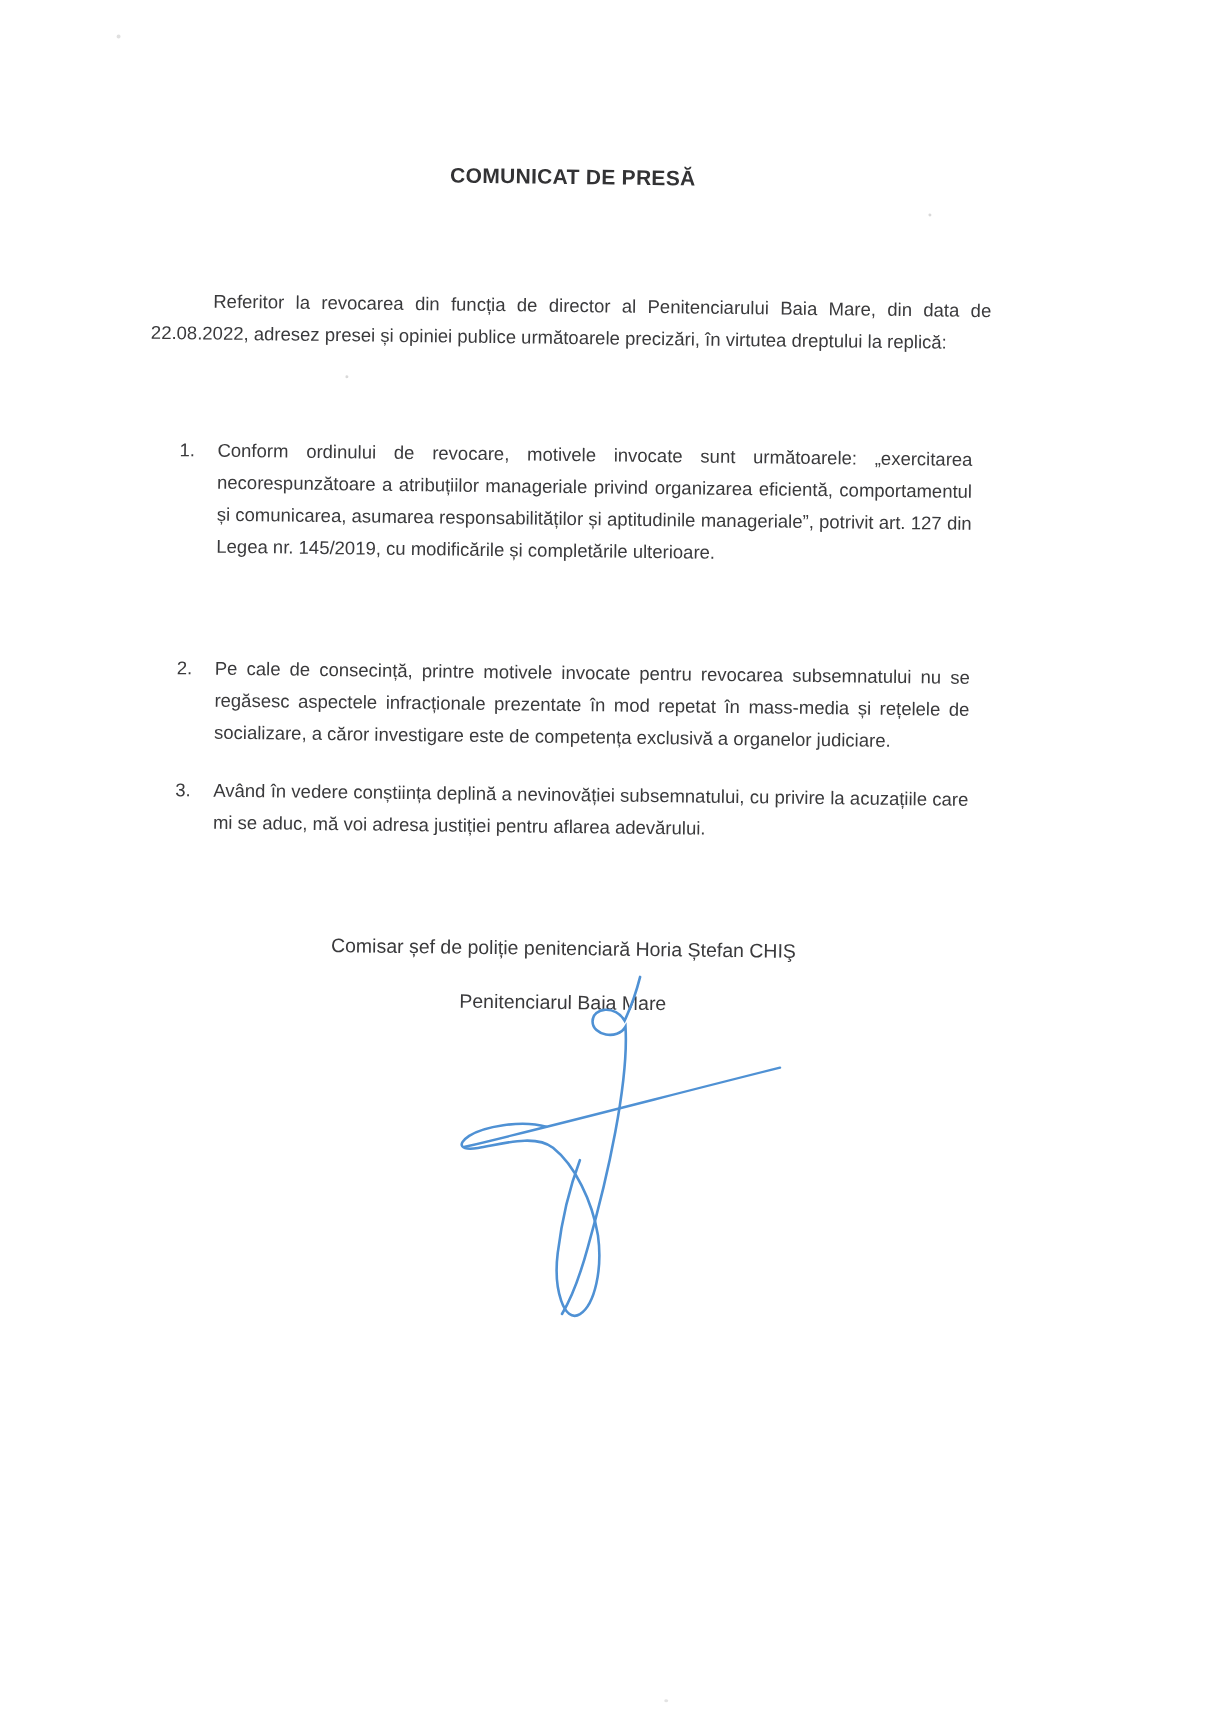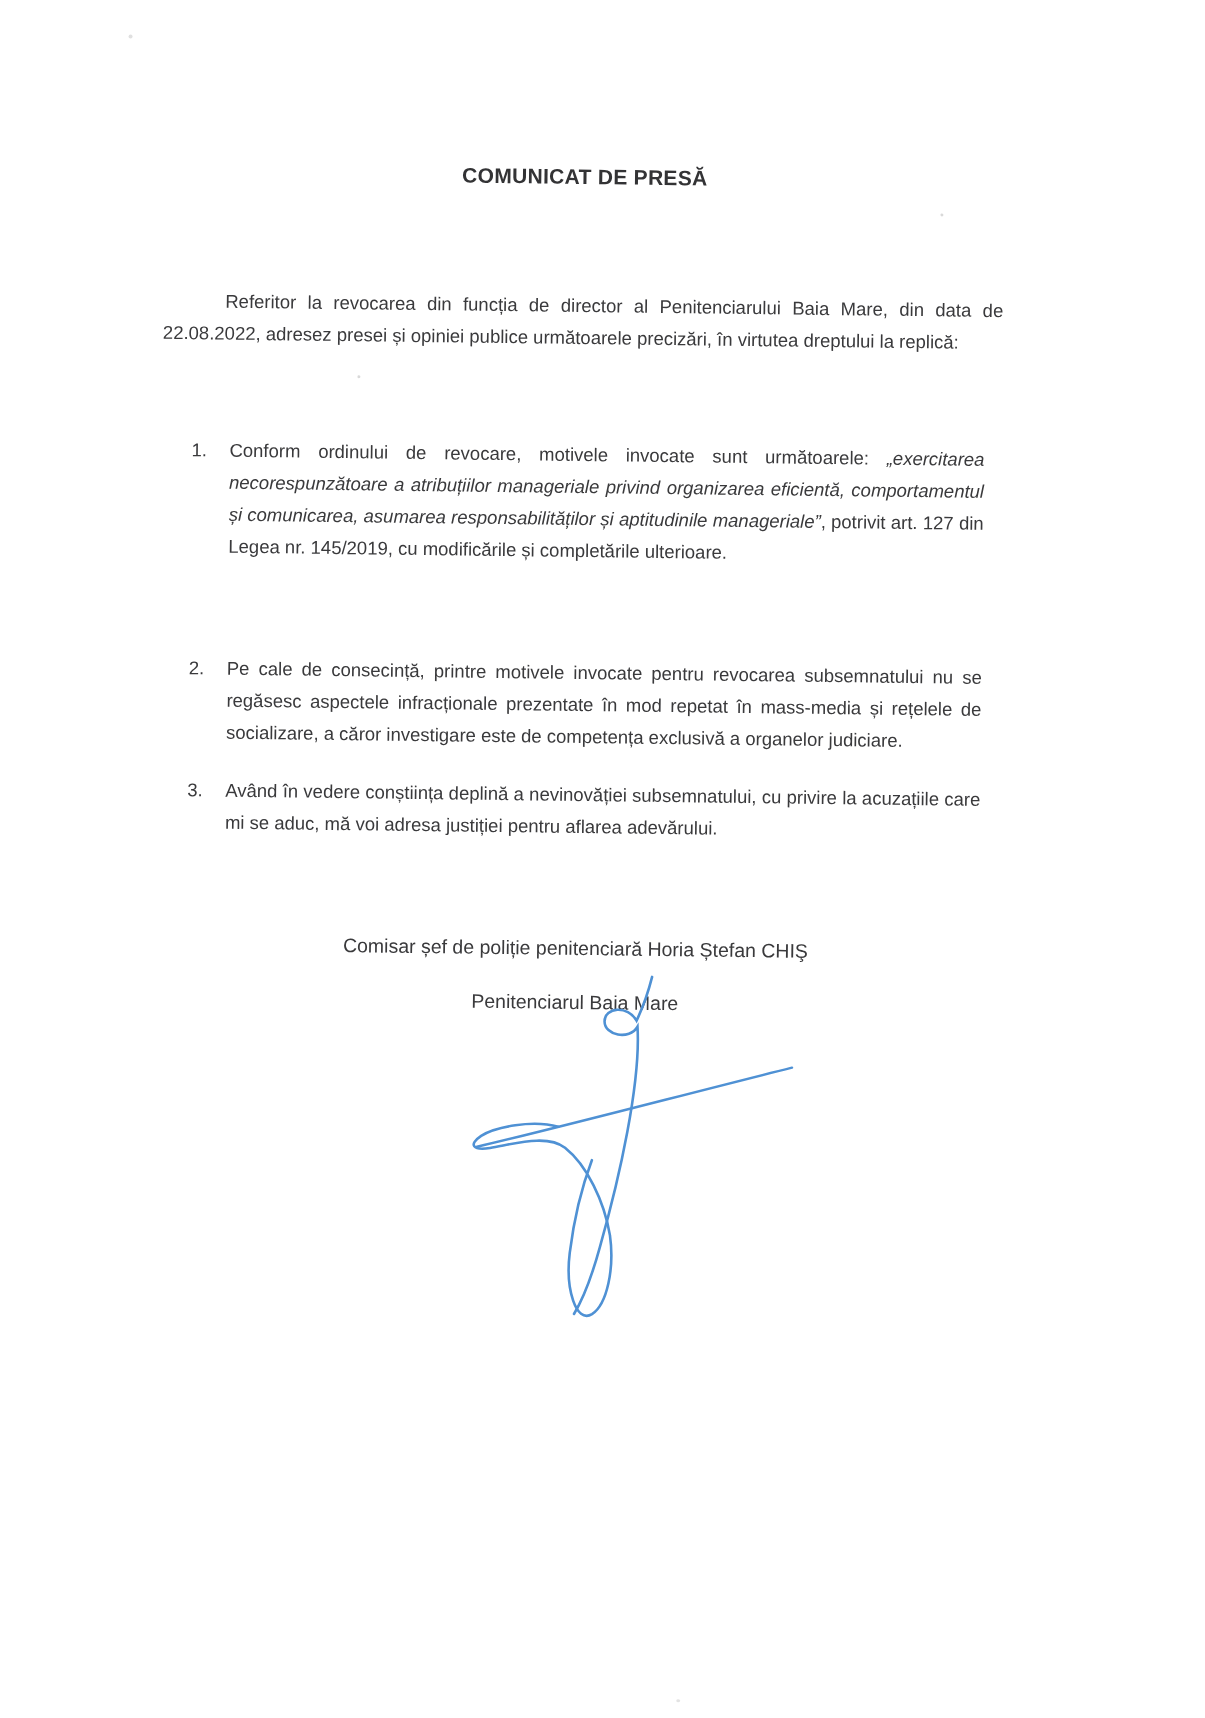--- a/index.html
+++ b/index.html
@@ -8,21 +8,20 @@
     background: #ffffff;
   }
   .page {
     position: relative;
     width: 1117px;
     height: 1718px;
     background: #ffffff;
     overflow: hidden;
     font-family: "Liberation Sans", sans-serif;
     color: #3a3a3c;
-    margin-left: 12px;
   }
   .content {
     position: absolute;
     left: 0; top: 0;
     width: 1205px;
     height: 1718px;
     transform: rotate(0.7deg);
     transform-origin: 0 0;
   }
   .doc-title {
@@ -60,21 +59,21 @@
     text-align: left;
   }
   .list-item .itm-text {
     width: 755px;
     flex: 0 0 755px;
     text-align: justify;
   }
   .item-1 { top: 432px; }
   .item-2 { top: 650px; }
   .item-3 { top: 772px; }
-  .quote-italic { font-style: italic; }
+  .quote-italic { }
   .sig-caption {
     position: absolute;
     left: 155px;
     width: 840px;
     text-align: center;
     font-size: 19.5px;
   }
   .sig-line1 { top: 930px; }
   .sig-line2 { top: 984px; }
   .signature-wrap {

